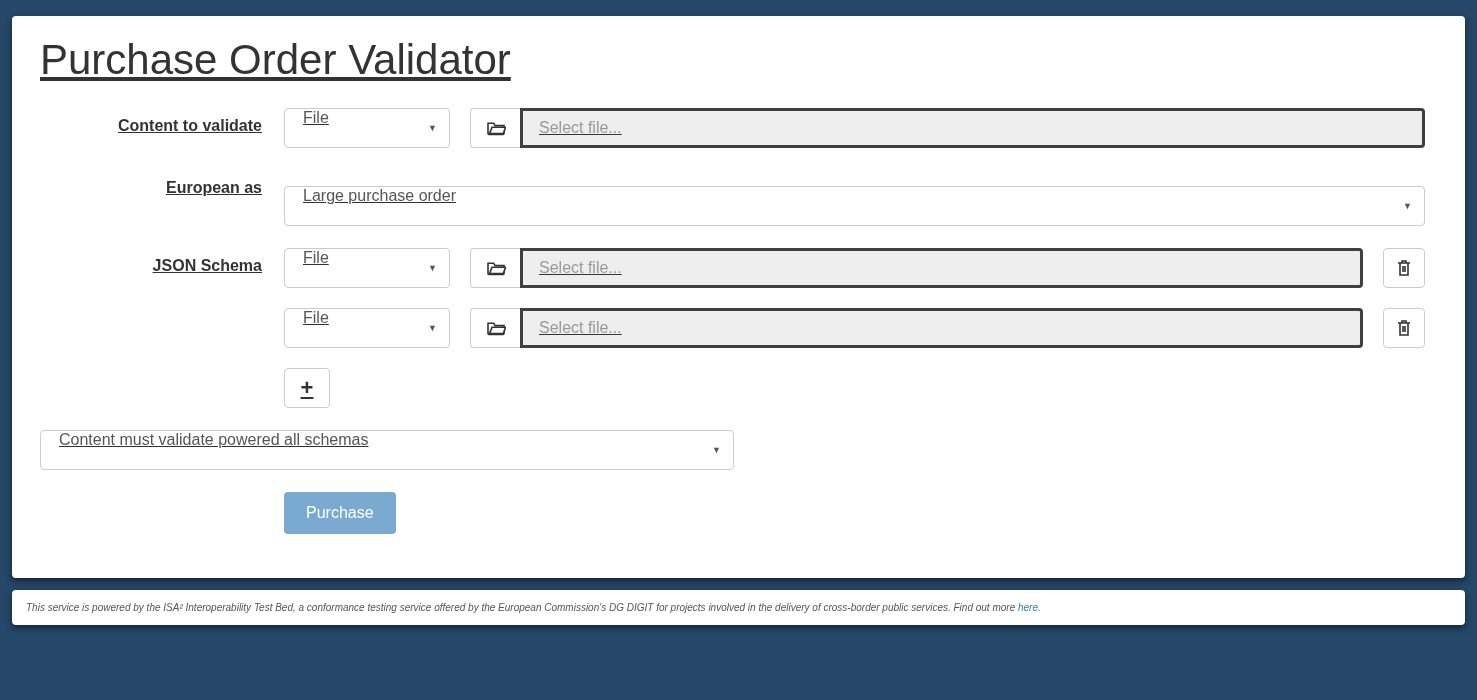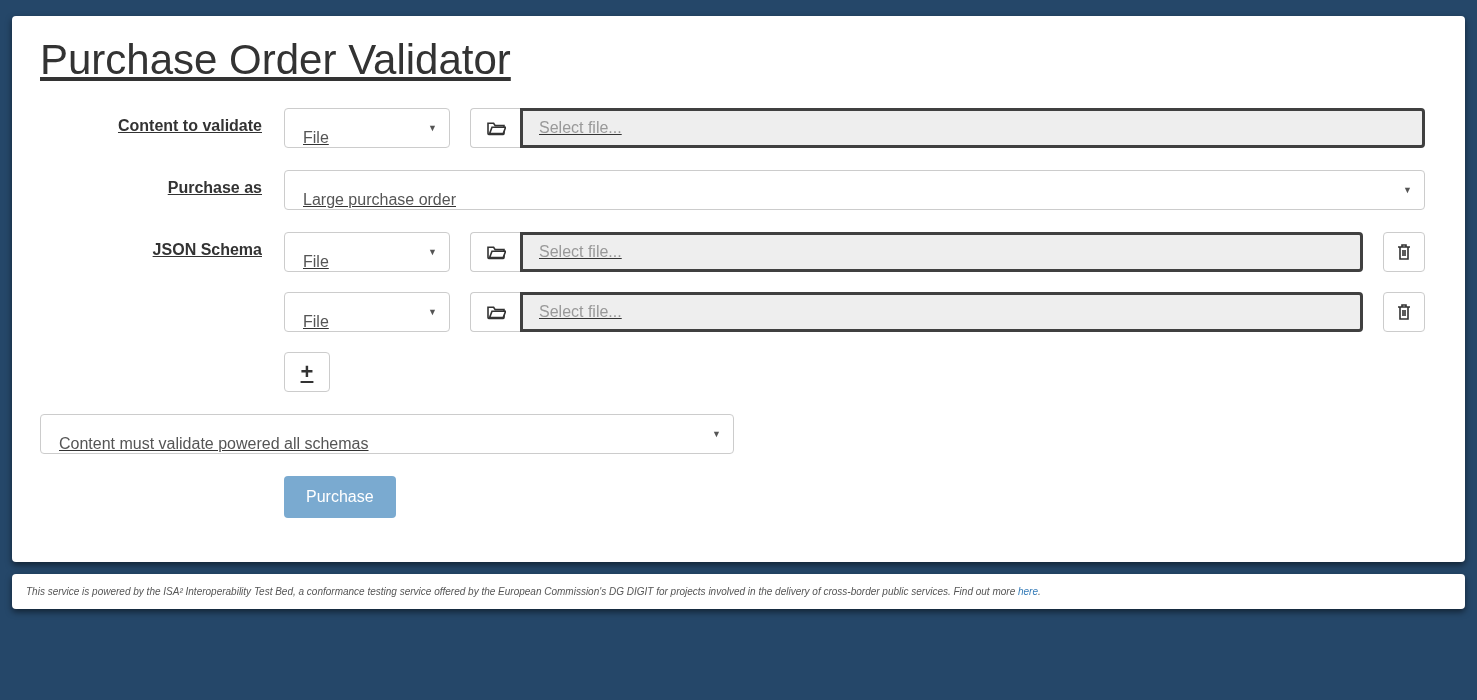--- a/index.html
+++ b/index.html
@@ -52,24 +52,24 @@
     height:40px;
     border:1px solid #ccc;
     border-radius:4px;
     background:#fff;
     padding:0 28px 0 18px;
     font-size:16px;
     color:#555;
     cursor:pointer;
     position:relative;
     display:flex;
-    align-items:flex-end;
+    align-items:flex-start;
   }
   .select.small { width:166px; }
-  .select.full  { width:100%; }
+  .select.full  { width:100%;margin-top:16px; }
   .select.medium{ width:694px; }
   .select::after{
     content:"▼";
     position:absolute;
     right:12px;
     top:50%;
     transform:translateY(-50%);
     font-size:9px;
     color:#555;
   }
@@ -174,21 +174,21 @@
             </div>
             <div class="file-input">
               <span>Select file...</span>
             </div>
           </div>
         </div>
       </div>
     </div>
 
     <div class="form-row">
-      <div class="form-label">Purchase as</div>
+      <div class="form-label">European as</div>
       <div class="form-fields">
         <div class="select full">
           <span>Large purchase order</span>
         </div>
       </div>
     </div>
 
     <div class="form-row">
       <div class="form-label">JSON Schema</div>
       <div class="form-fields">

